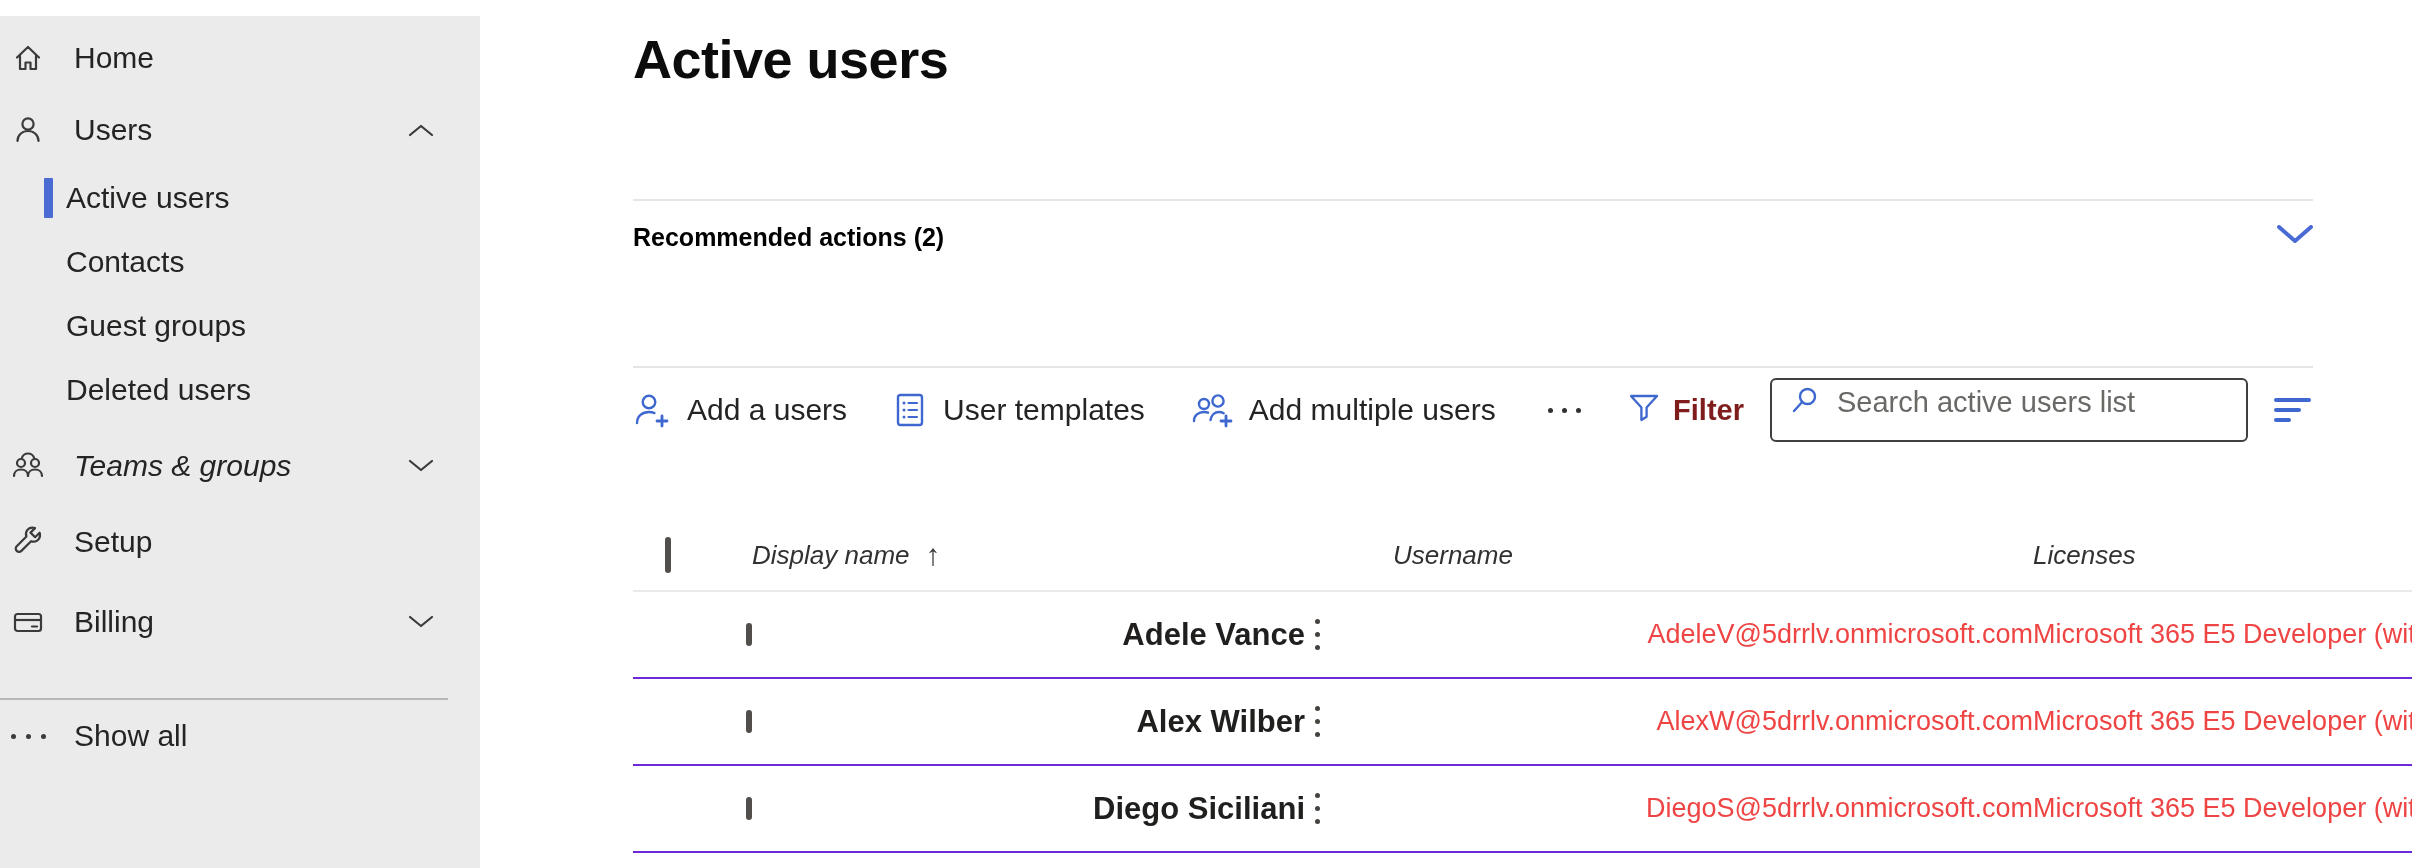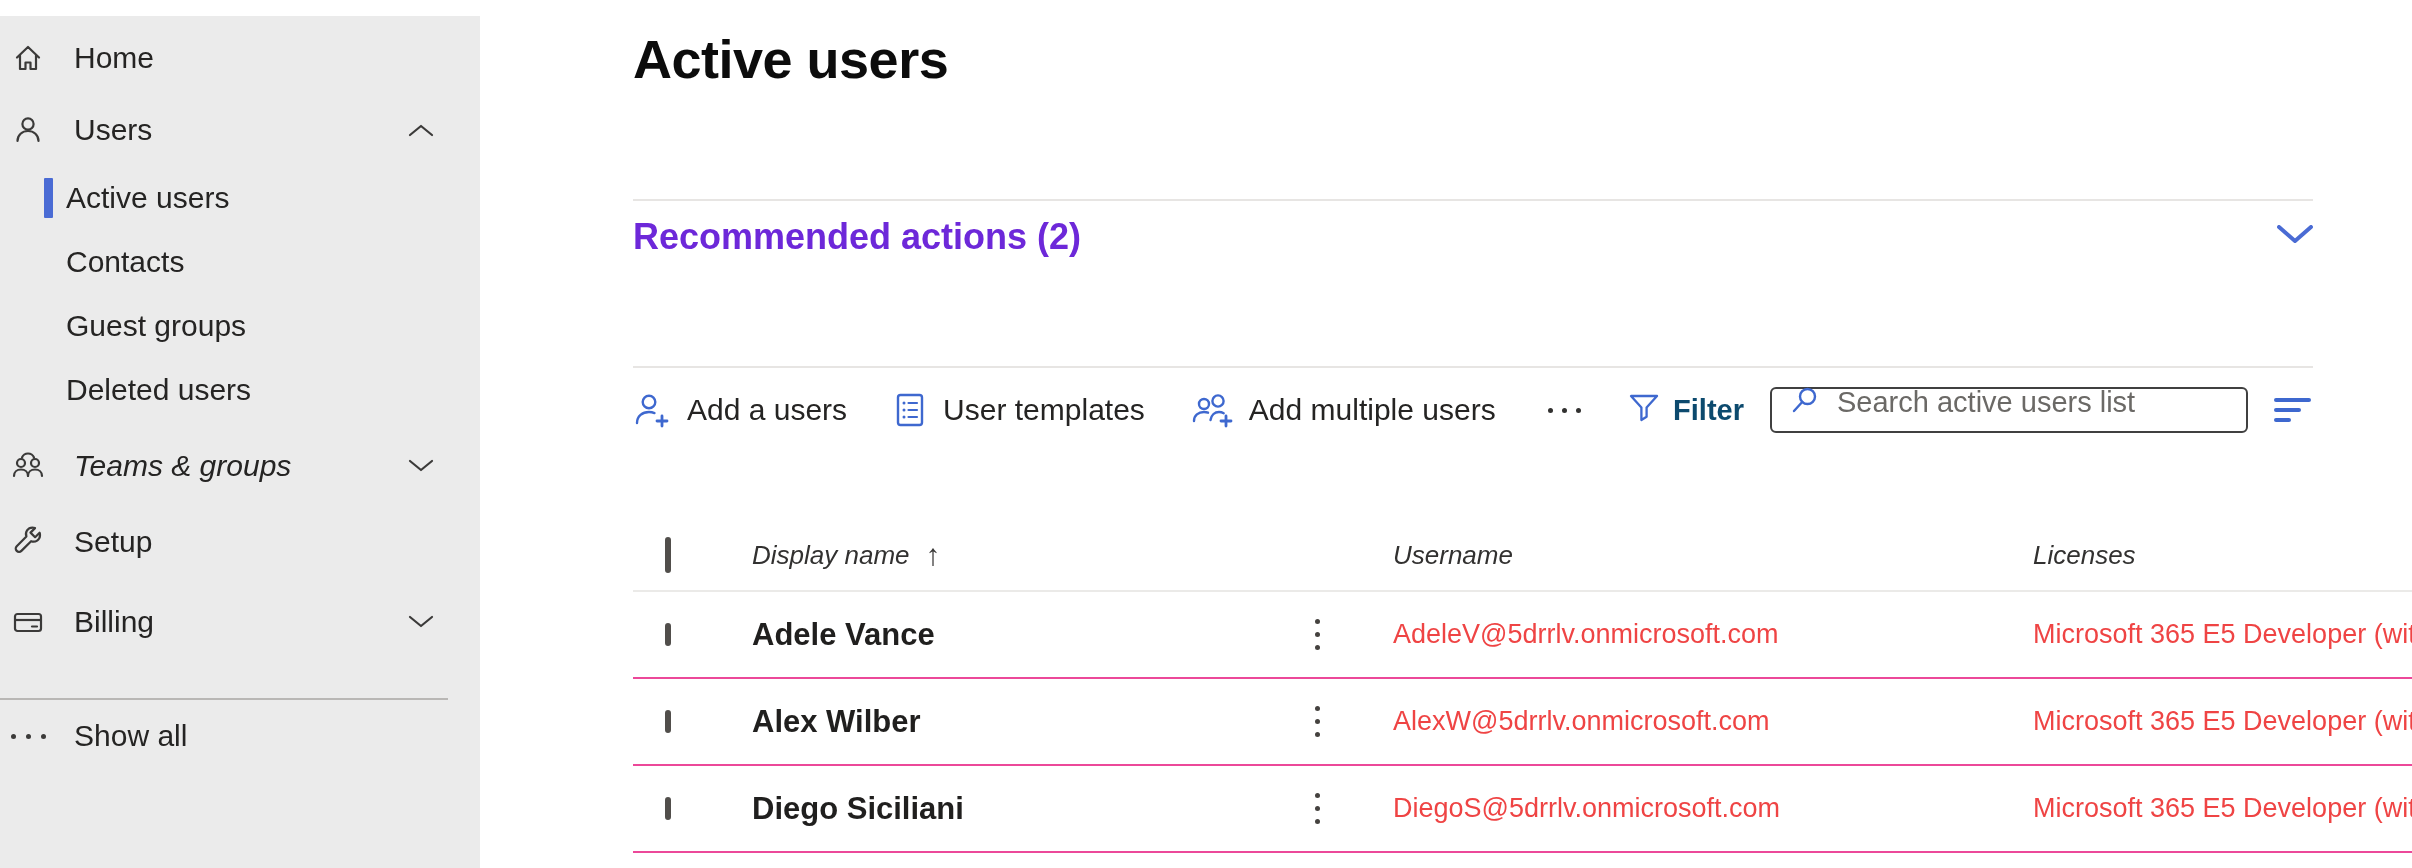--- a/index.html
+++ b/index.html
@@ -104,23 +104,23 @@
   .rec-row {
     position: absolute;
     left: 96px; top: 210px;
     width: 1680px; height: 54px;
     display: flex;
     align-items: center;
     justify-content: space-between;
     cursor: pointer;
   }
   .rec-label {
-    font-size: 36px;
+    font-size: 25px;
     font-weight: 700;
-    color: #6d28d9;
+    color: #000000;
   }
 
   
   .toolbar {
     position: absolute;
     left: 96px; top: 374px;
     width: 1680px; height: 72px;
     display: flex;
     align-items: center;
   }
@@ -148,25 +148,25 @@
   .filter-btn {
     display: flex;
     align-items: center;
     gap: 13px;
     margin-right: 26px;
     cursor: pointer;
   }
   .filter-label {
     font-size: 29px;
     font-weight: 600;
-    color: #0c4a6e;
+    color: #7f1d1d;
   }
   .searchbox {
     width: 478px;
-    height: 46px;
+    height: 64px;
     box-sizing: border-box;
     border: 2px solid #404040;
     border-radius: 6px;
     background: #ffffff;
     display: flex;
     align-items: center;
     padding: 0 12px 16px 18px;
     gap: 15px;
   }
   .searchbox input {
@@ -209,21 +209,22 @@
     color: #323130;
     font-style: italic;
   }
   .tbody {
     position: absolute;
     left: 96px; right: 0;
     top: 592px;
   }
   .trow {
     height: 85px;
-    border-bottom: 2px solid #ec4899;
+    border-bottom: 2px solid #6d28d9;
+    text-align: right;
   }
   .checkbox {
     width: 28px; height: 28px;
     box-sizing: border-box;
     border: 3px solid #514e4b;
     border-radius: 7px;
     background: #fff;
     margin-left: 32px;
     cursor: pointer;
   }

